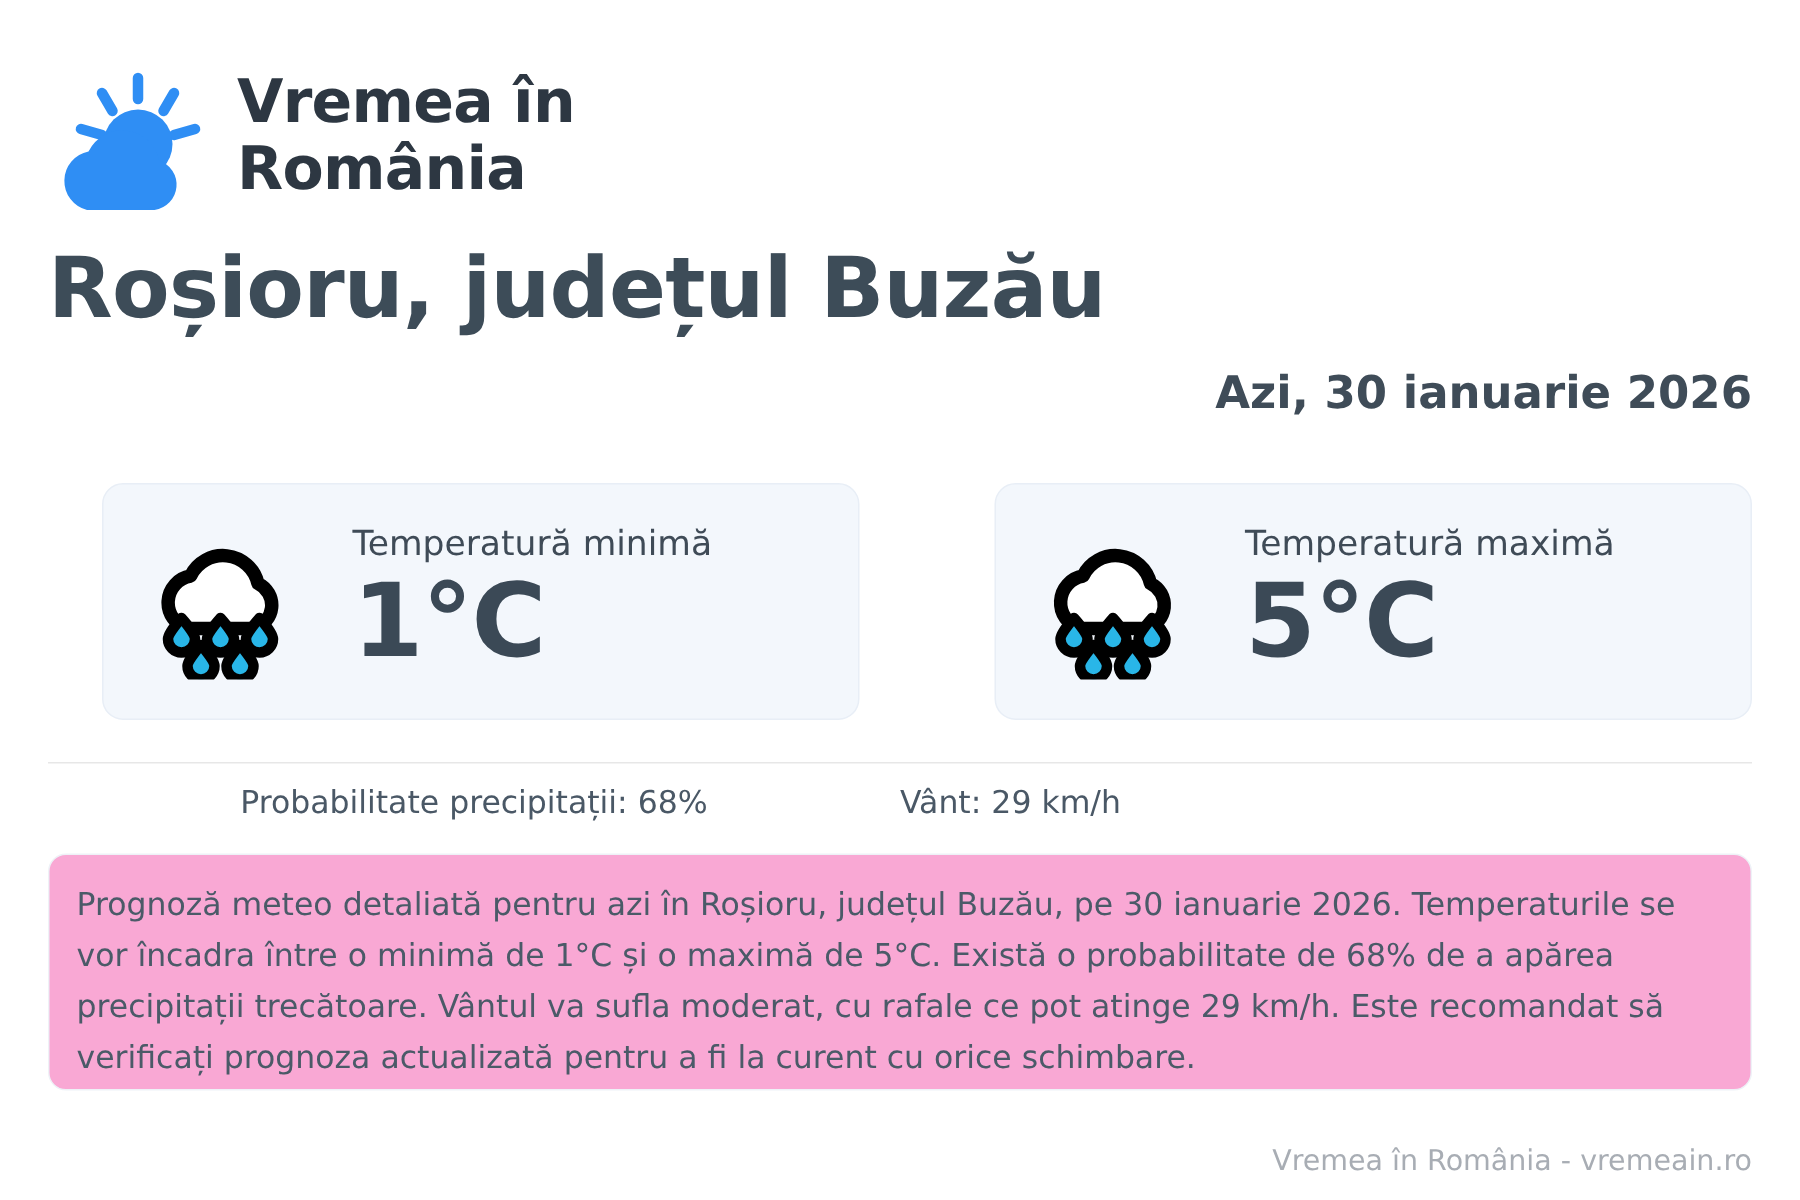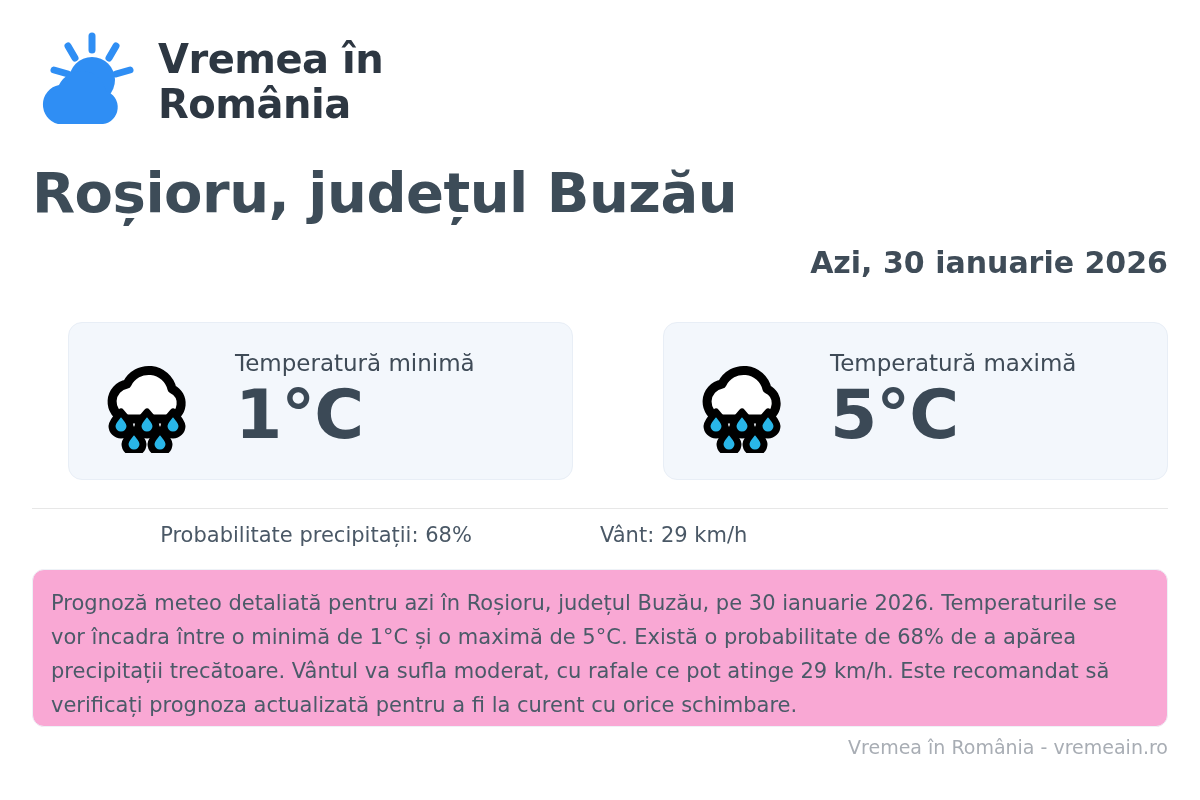--- a/index.html
+++ b/index.html
@@ -20,21 +20,21 @@
     width: 1200px;
     height: 800px;
     box-sizing: border-box;
     padding: 0 32px;
     position: relative;
   }
 
   
   .brand {
     display: flex;
-    align-items: center;
+    align-items: flex-start;
     gap: 22px;
     padding-top: 46px;
     height: 118px;
     box-sizing: border-box;
   }
   .brand-mark {
     width: 104px;
     height: 104px;
     flex: 0 0 104px;
     display: block;
@@ -146,21 +146,21 @@
     overflow: hidden;
     font-size: 21px;
     line-height: 1.62;
     color: #4b5a68;
   }
 
   
   .footer {
     position: absolute;
     right: 32px;
-    bottom: 42px;
+    bottom: 15px;
     font-size: 19px;
     color: #a8adb4;
     text-align: right;
   }
 </style>
 </head>
 <body>
 
 <div class="page">
 

